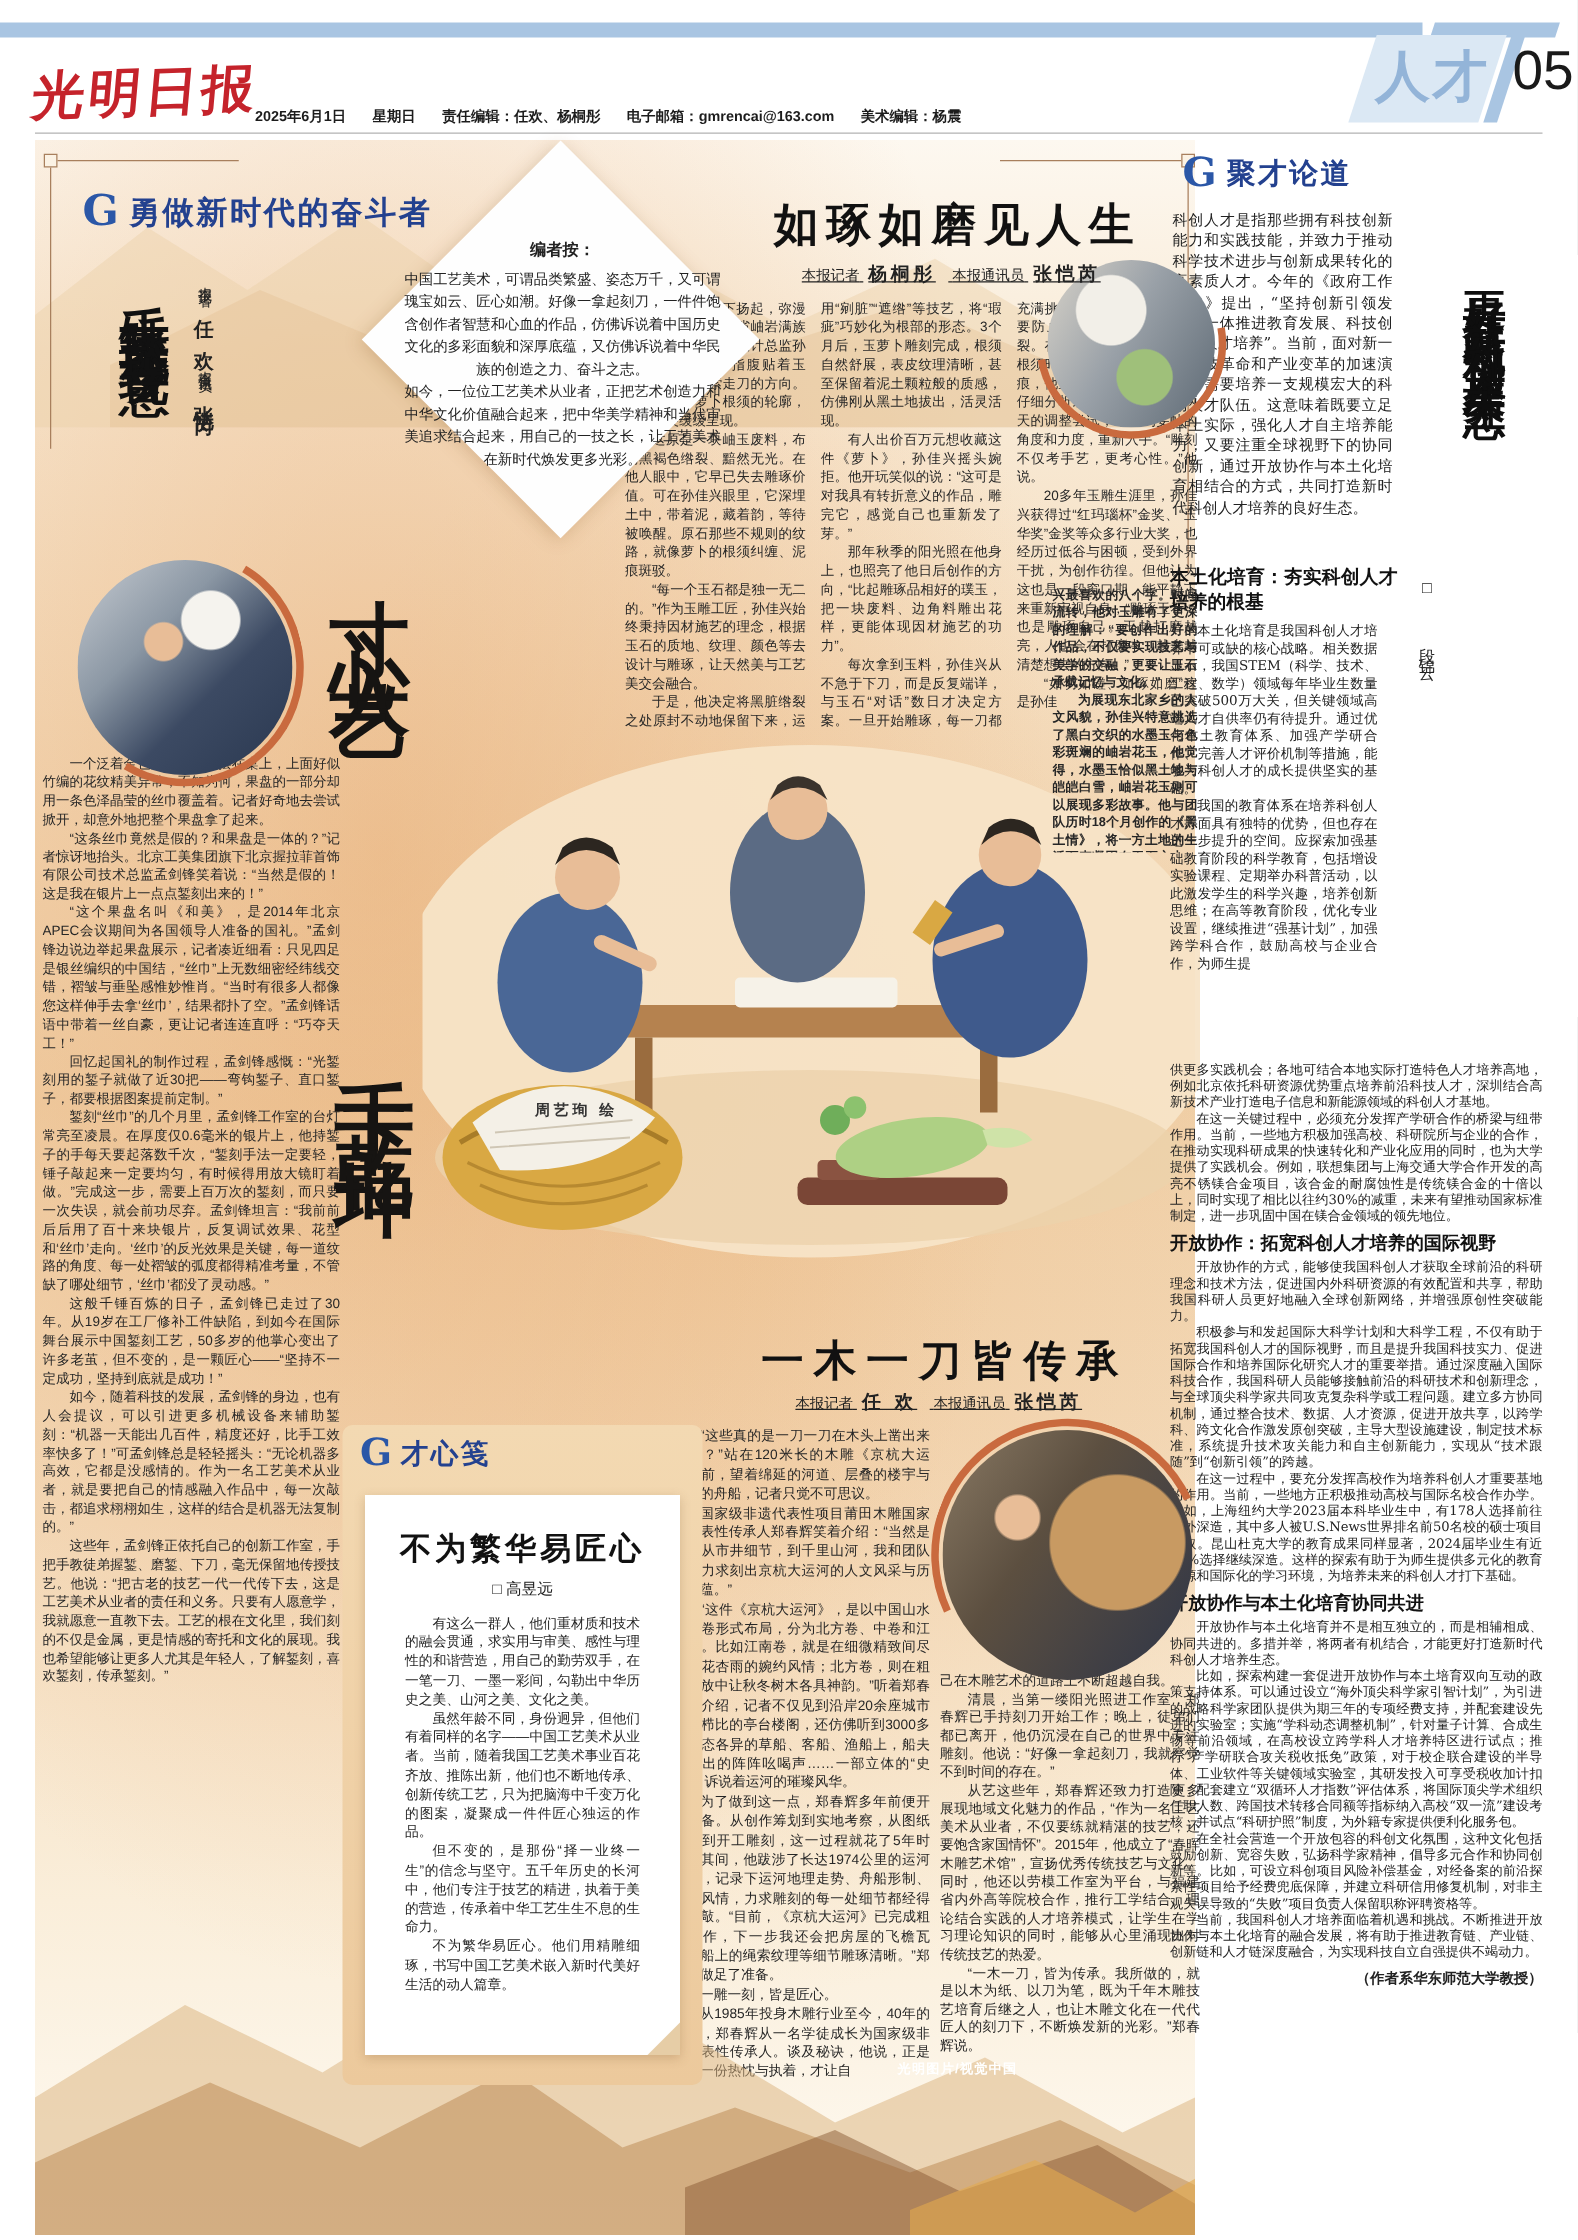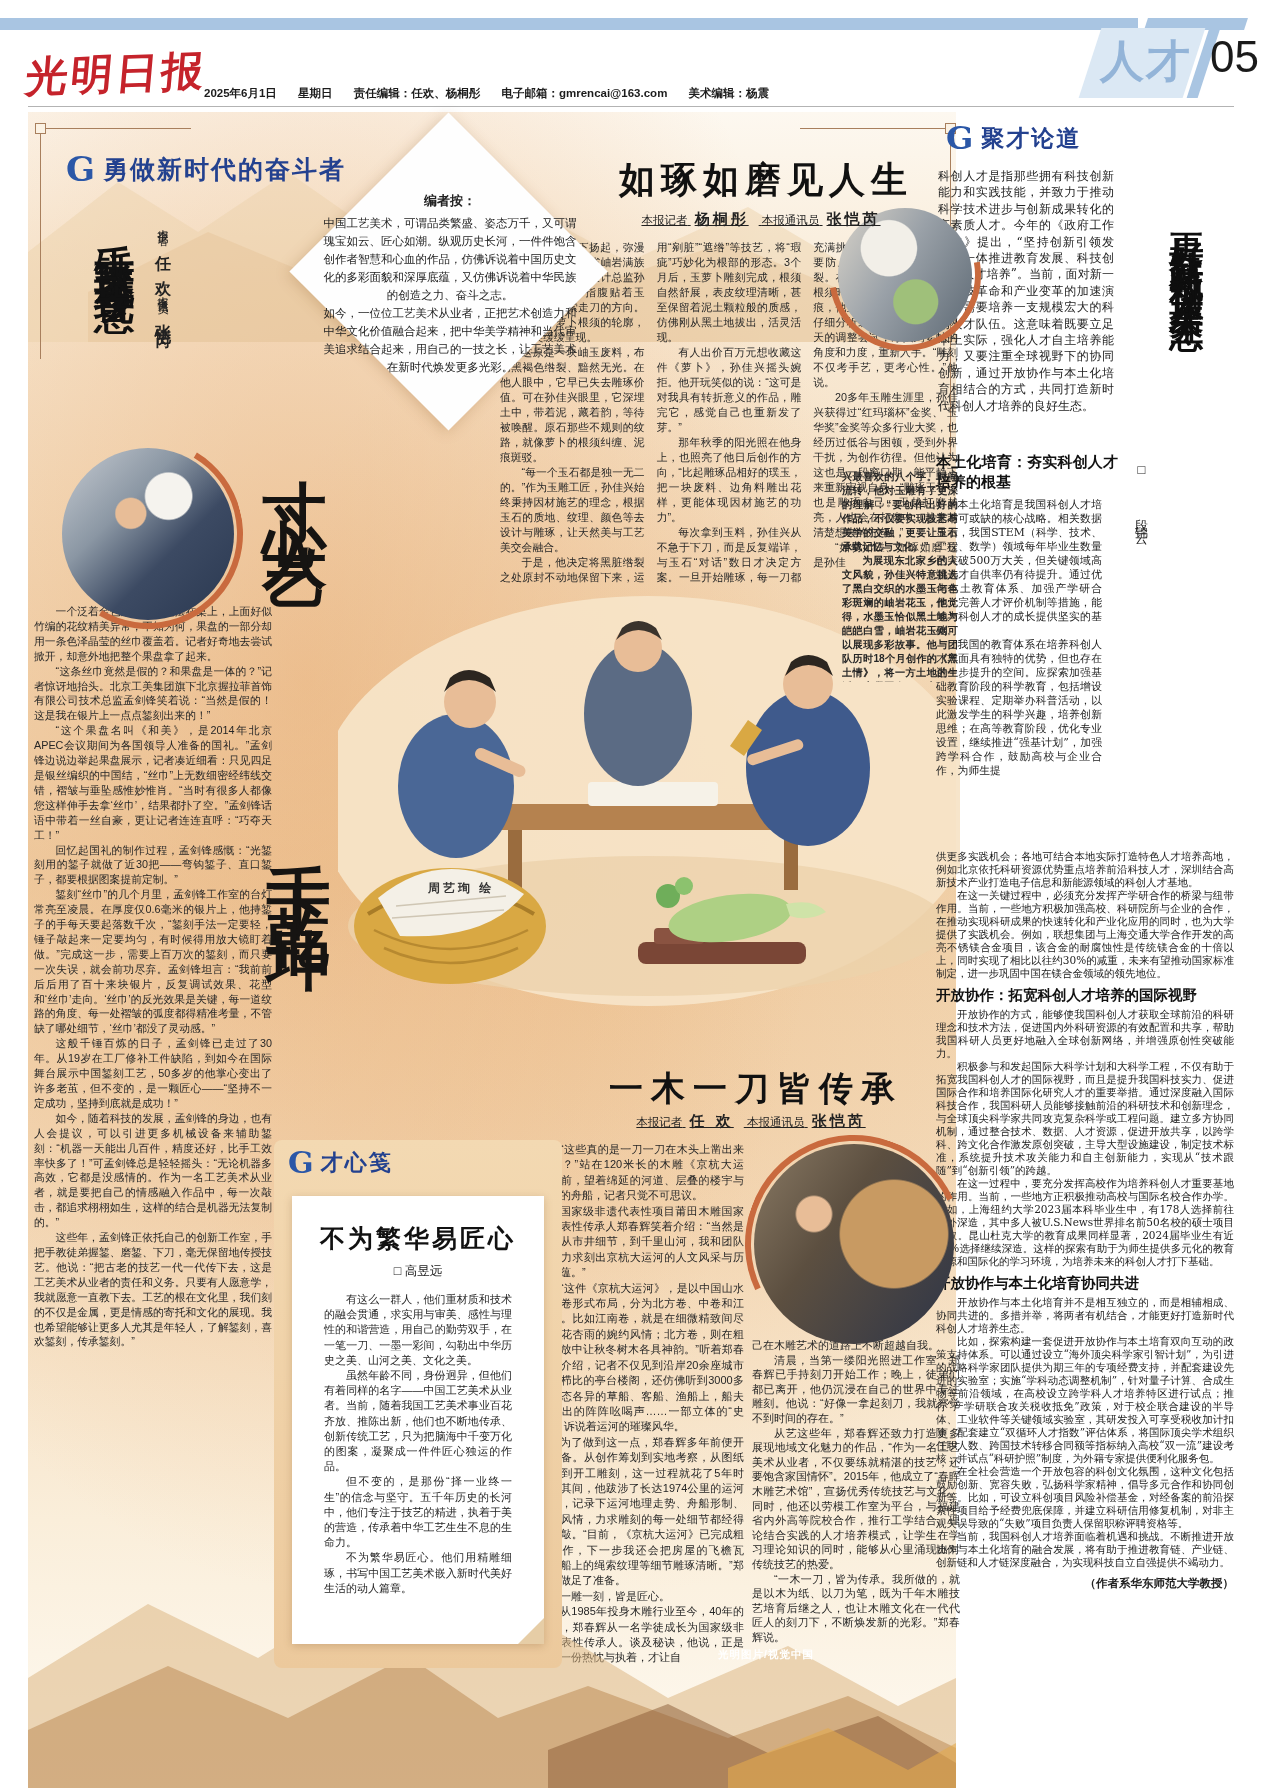--- a/index.html
+++ b/index.html
@@ -169,21 +169,21 @@
     </div>
 
     <div class="badge1">
       <span class="gmark">G</span>
       <span>勇做新时代的奋斗者</span>
     </div>
 
     <div class="diamond"></div>
     <div class="dia-text">
       <h4>编者按：</h4>
-      <div>中国工艺美术，可谓品类繁盛、姿态万千，又可谓瑰宝如云、匠心如潮。纵观历史长河，一件件饱含创作者智慧和心血的作品，仿佛诉说着中国历史文化的多彩面貌和深厚底蕴，又仿佛诉说着中华民族的创造之力、奋斗之志。</div>
+      <div>中国工艺美术，可谓品类繁盛、姿态万千，又可谓瑰宝如云、匠心如潮。好像一拿起刻刀，一件件饱含创作者智慧和心血的作品，仿佛诉说着中国历史文化的多彩面貌和深厚底蕴，又仿佛诉说着中华民族的创造之力、奋斗之志。</div>
       <div>如今，一位位工艺美术从业者，正把艺术创造力和中华文化价值融合起来，把中华美学精神和当代审美追求结合起来，用自己的一技之长，让工艺美术在新时代焕发更多光彩。</div>
     </div>
 
     <div class="a1-title vtext">千锤錾就玲珑意</div>
     <div class="a1-byline vtext">
       <span>本报记者</span>
       <b>任 欢</b>
       <span>本报通讯员</span>
       <b>张恺芮</b>
     </div>

